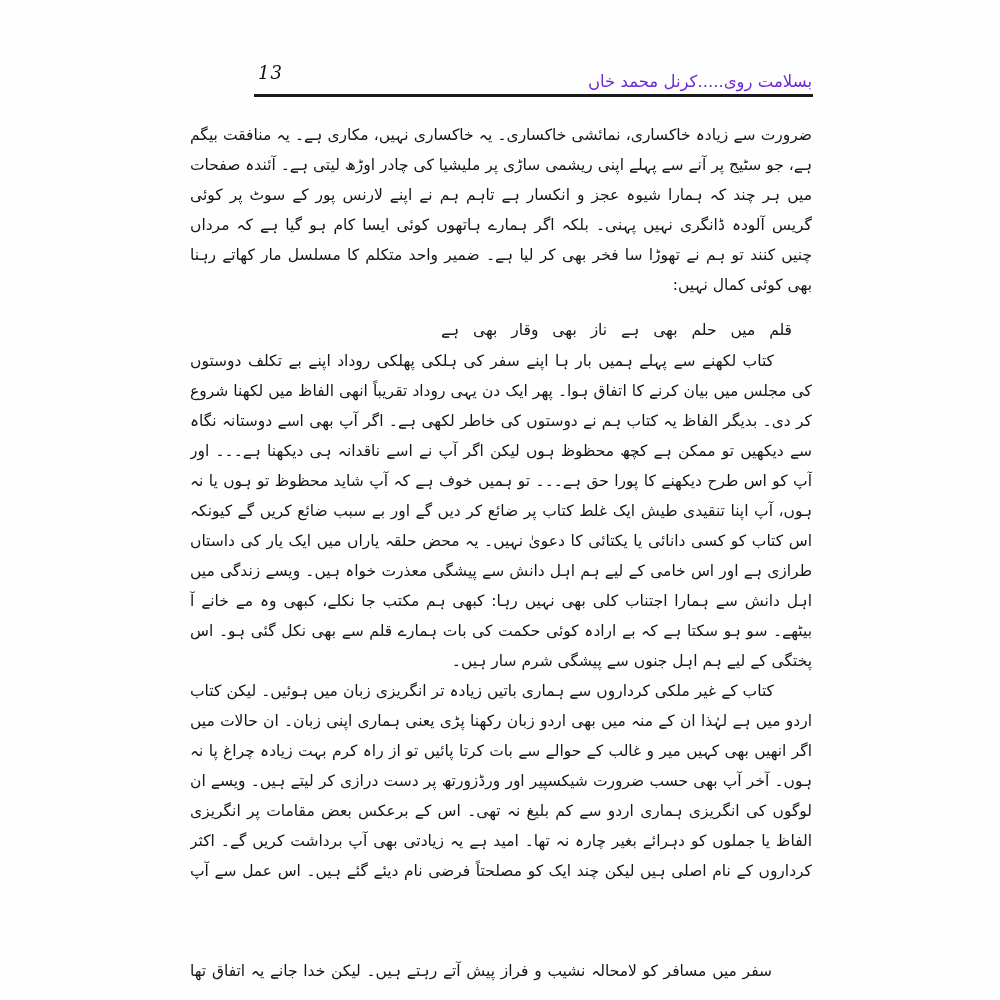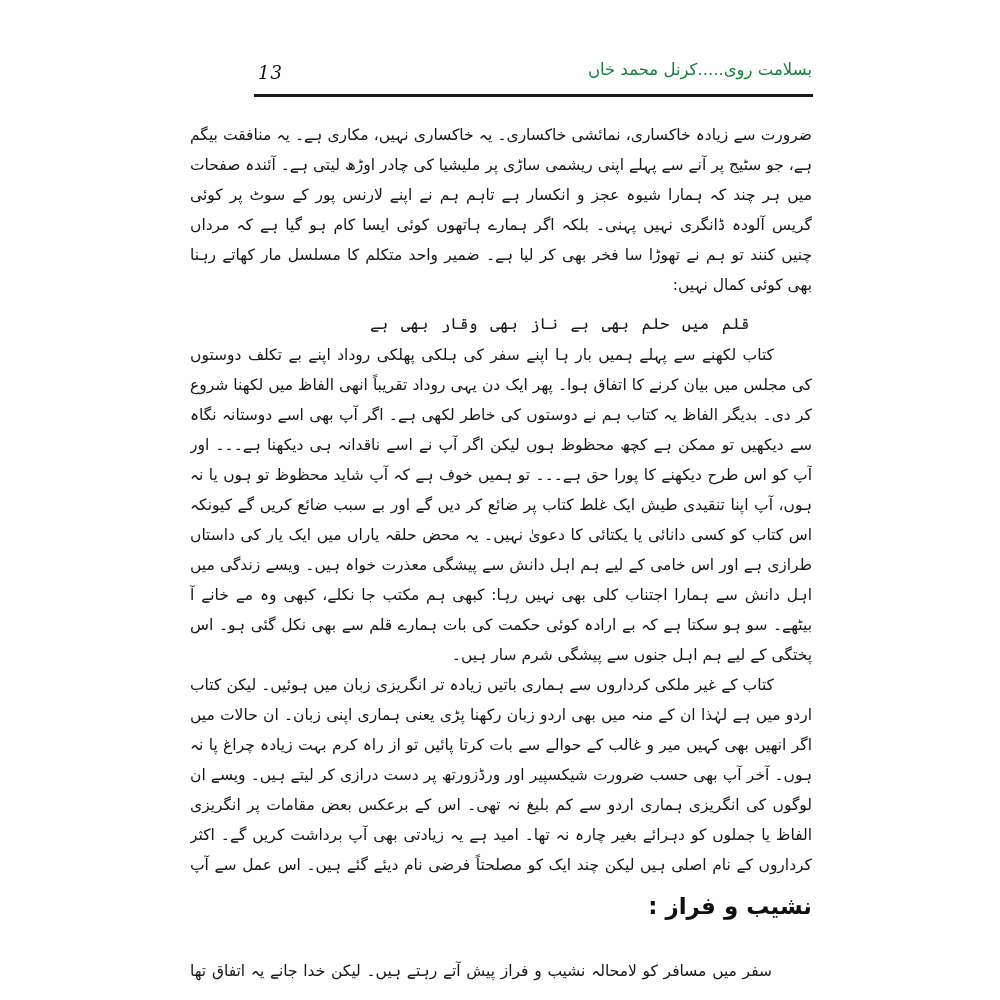--- a/index.html
+++ b/index.html
@@ -29,26 +29,26 @@
     top: 6px;
     font-family: "DejaVu Serif", serif;
     font-style: italic;
     font-size: 18px;
     letter-spacing: 1px;
     color: #121212;
   }
   .running-title {
     position: absolute;
     right: 0;
-    top: 4px;
+    top: 16px;
     direction: rtl;
     unicode-bidi: embed;
     font-size: 16.5px;
     white-space: nowrap;
-    color: #15803d;
+    color: #6d28d9;
   }
   .header-rule {
     position: absolute;
     top: 94px;
     left: 254px;
     width: 559px;
     height: 3px;
     background: #1a1a1a;
   }
   .page-body {
@@ -64,27 +64,26 @@
     line-height: 30px;
   }
   .para {
     margin: 0;
     text-indent: 38px;
   }
   .para.no-indent {
     text-indent: 0;
   }
   .verse {
-    margin: 9px 20px 1px 180px;
-    text-align: left;
+    margin: 15px 20px 1px 180px;
+    text-align: right;
     text-indent: 0;
     word-spacing: 9px;
     white-space: nowrap;
     overflow: hidden;
-    font-family: Liberation Serif, serif;
   }
   .section-heading {
     position: absolute;
     top: 893px;
     left: 190px;
     width: 622px;
     margin: 0;
     direction: rtl;
     text-align: right;
     font-size: 23px;
@@ -118,17 +117,16 @@
 
   <div class="header-rule"></div>
 
   <div class="page-body">
     <p class="para no-indent">ضرورت سے زیادہ خاکساری، نمائشی خاکساری۔ یہ خاکساری نہیں، مکاری ہے۔ یہ منافقت بیگم ہے، جو سٹیج پر آنے سے پہلے اپنی ریشمی ساڑی پر ملیشیا کی چادر اوڑھ لیتی ہے۔ آئندہ صفحات میں ہر چند کہ ہمارا شیوہ عجز و انکسار ہے تاہم ہم نے اپنے لارنس پور کے سوٹ پر کوئی گریس آلودہ ڈانگری نہیں پہنی۔ بلکہ اگر ہمارے ہاتھوں کوئی ایسا کام ہو گیا ہے کہ مرداں چنیں کنند تو ہم نے تھوڑا سا فخر بھی کر لیا ہے۔ ضمیر واحد متکلم کا مسلسل مار کھاتے رہنا بھی کوئی کمال نہیں:</p>
     <p class="verse">قلم میں حلم بھی ہے ناز بھی وقار بھی ہے</p>
     <p class="para">کتاب لکھنے سے پہلے ہمیں بار ہا اپنے سفر کی ہلکی پھلکی روداد اپنے بے تکلف دوستوں کی مجلس میں بیان کرنے کا اتفاق ہوا۔ پھر ایک دن یہی روداد تقریباً انھی الفاظ میں لکھنا شروع کر دی۔ بدیگر الفاظ یہ کتاب ہم نے دوستوں کی خاطر لکھی ہے۔ اگر آپ بھی اسے دوستانہ نگاہ سے دیکھیں تو ممکن ہے کچھ محظوظ ہوں لیکن اگر آپ نے اسے ناقدانہ ہی دیکھنا ہے۔۔۔ اور آپ کو اس طرح دیکھنے کا پورا حق ہے۔۔۔ تو ہمیں خوف ہے کہ آپ شاید محظوظ تو ہوں یا نہ ہوں، آپ اپنا تنقیدی طیش ایک غلط کتاب پر ضائع کر دیں گے اور بے سبب ضائع کریں گے کیونکہ اس کتاب کو کسی دانائی یا یکتائی کا دعویٰ نہیں۔ یہ محض حلقہ یاراں میں ایک یار کی داستاں طرازی ہے اور اس خامی کے لیے ہم اہل دانش سے پیشگی معذرت خواہ ہیں۔ ویسے زندگی میں اہل دانش سے ہمارا اجتناب کلی بھی نہیں رہا: کبھی ہم مکتب جا نکلے، کبھی وہ مے خانے آ بیٹھے۔ سو ہو سکتا ہے کہ بے ارادہ کوئی حکمت کی بات ہمارے قلم سے بھی نکل گئی ہو۔ اس پختگی کے لیے ہم اہل جنوں سے پیشگی شرم سار ہیں۔</p>
     <p class="para">کتاب کے غیر ملکی کرداروں سے ہماری باتیں زیادہ تر انگریزی زبان میں ہوئیں۔ لیکن کتاب اردو میں ہے لہٰذا ان کے منہ میں بھی اردو زبان رکھنا پڑی یعنی ہماری اپنی زبان۔ ان حالات میں اگر انھیں بھی کہیں میر و غالب کے حوالے سے بات کرتا پائیں تو از راہ کرم بہت زیادہ چراغ پا نہ ہوں۔ آخر آپ بھی حسب ضرورت شیکسپیر اور ورڈزورتھ پر دست درازی کر لیتے ہیں۔ ویسے ان لوگوں کی انگریزی ہماری اردو سے کم بلیغ نہ تھی۔ اس کے برعکس بعض مقامات پر انگریزی الفاظ یا جملوں کو دہرائے بغیر چارہ نہ تھا۔ امید ہے یہ زیادتی بھی آپ برداشت کریں گے۔ اکثر کرداروں کے نام اصلی ہیں لیکن چند ایک کو مصلحتاً فرضی نام دیئے گئے ہیں۔ اس عمل سے آپ کا کچھ نہیں بگڑے گا لیکن کرداروں کا بھلا ہو جائے گا۔ فرنگی ناموں میں تو یوں بھی کوئی فرق نہیں پڑتا۔ ٹام نہ ہوا، ٹونی ہوا۔ روبی نہ ہوئی، روزی ہوئی۔</p>
   </div>
 
-  <h2 class="section-heading">نشیب و فراز :</h2>
 
   <p class="last-para">سفر میں مسافر کو لامحالہ نشیب و فراز پیش آتے رہتے ہیں۔ لیکن خدا جانے یہ اتفاق تھا یا قضا و قدر کا</p>
 
 </div>
 
 </body></html>

